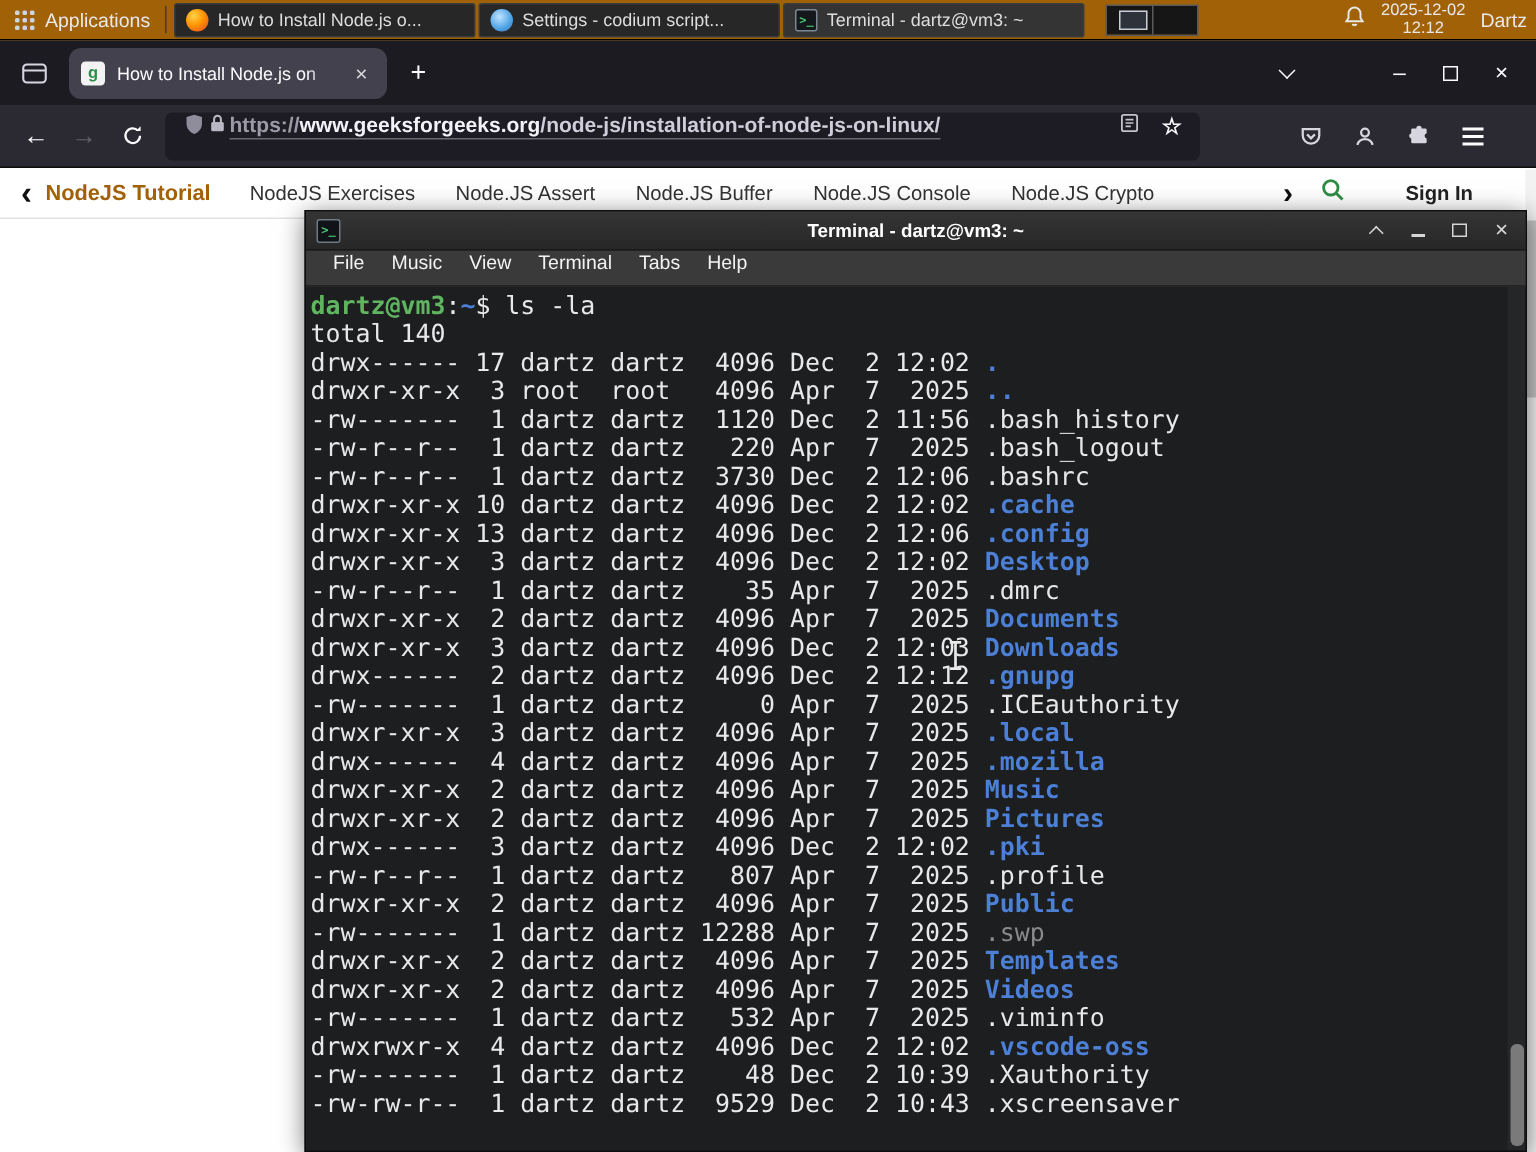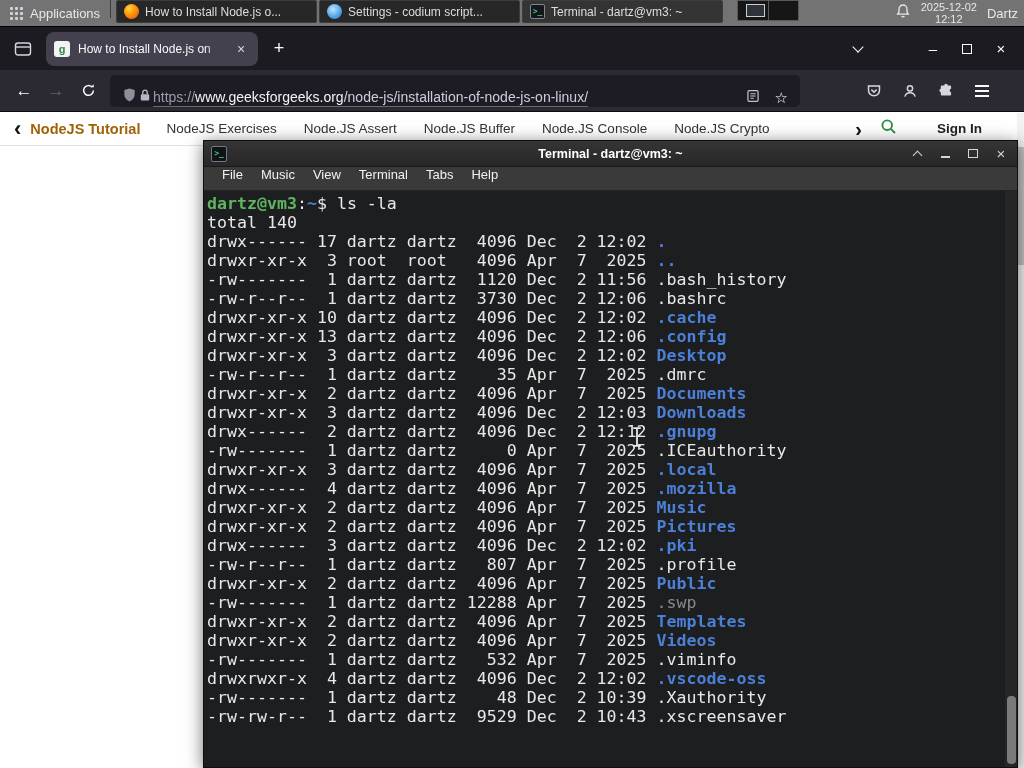--- a/index.html
+++ b/index.html
@@ -8,22 +8,22 @@
     position: relative; overflow: hidden; background: #ffffff;
     font-family: "Liberation Sans", sans-serif;
     -webkit-font-smoothing: antialiased;
   }
   :root{
     --t-bg:#1d1e20; --t-fg:#e8e8e8; --t-green:#5fb65f; --t-blue:#4c7fd6; --t-dim:#8a8a8a;
     --gfg-green:#2f8d46;
   }
 
   
-  .panel { position:absolute; left:0; top:0; width:1024px; height:27px; background:#737373;
-           border-bottom:1px solid #000; display:flex; color:#e8e8e8; z-index:60; }
+  .panel { position:absolute; left:0; top:0; width:1024px; height:27px; background:#a16207;
+           border-bottom:1px solid #000; display:flex; align-items:center; color:#e8e8e8; z-index:60; }
   .apps-btn { display:flex; align-items:center; gap:7px; height:100%; padding:0 10px; font-size:13px; }
   .grid-icon { width:13px; height:13px; display:grid; grid-template-columns:repeat(3,1fr); gap:2px; }
   .grid-icon i { background:#ccd6e0; border-radius:1px; }
   .panel-sep { width:1px; height:18px; background:#3c3c3c; margin:0 4px 0 0; }
   .task-btn { width:201px; height:23px; margin:0 1px; display:flex; align-items:center; gap:6px;
               padding:0 7px; background:#272727; border:1px solid #3c3c3c; border-radius:2px;
               font-size:12px; color:#dddddd; }
   .task-btn.active { background:#343434; }
   .task-label { white-space:nowrap; overflow:hidden; flex:1; }
   .ff-ball  { width:15px; height:15px; border-radius:50%; flex:none;
@@ -60,21 +60,21 @@
   .alltabs { width:32px; height:30px; margin-right:42px; }
   .winctl { width:34px; height:30px; font-size:15px; }
   .max-box { width:10px; height:10px; border:1.5px solid #fbfbfe; display:block; }
 
   
   .navbar { position:absolute; left:0; top:70px; width:1024px; height:42px; background:#2b2a33;
             border-bottom:1px solid #0c0c0d; display:flex; align-items:center; padding:0 8px; z-index:10; }
   .nav-btn { width:32px; height:32px; font-size:17px; }
   .nav-btn.disabled { color:#63626d; }
   .urlbar { width:690px; height:32px; margin-left:6px; margin-right:58px; background:#1d1c24;
-            border-radius:5px; display:flex; align-items:flex-end; gap:1px; padding:0 12px; }
+            border-radius:5px; display:flex; align-items:flex-start; gap:1px; padding:0 12px;font-weight:bold; }
   .url-text { font-size:14px; white-space:nowrap; overflow:hidden;
               border-bottom:1px solid rgba(255,255,255,.34); padding-bottom:1px; }
   .u-dim  { color:#9d9aa8; } .u-host { color:#f3f2f7; } .u-path { color:#cfcdda; }
   .page-actions { margin-left:auto; display:flex; align-items:center; gap:15px; }
   .star { font-size:15px; color:#fbfbfe; }
   .toolbar-icons { display:flex; align-items:center; gap:4px; }
   .tool-btn { width:32px; height:32px; }
   .burger { width:14px; height:2px; background:#fbfbfe; display:block;
             box-shadow:0 -5px 0 #fbfbfe, 0 5px 0 #fbfbfe; }
 
@@ -325,20 +325,21 @@
     <span class="t-menu-item">Tabs</span>
     <span class="t-menu-item">Help</span>
   </div>
   <div class="t-screen">
     <div id="t-out">
         <div class="tline"><span class="c-g">dartz@vm3</span><span class="c-f">:</span><span class="c-b">~</span><span class="c-f">$ ls -la</span></div>
         <div class="tline"><span class="c-f">total 140</span></div>
         <div class="tline"><span class="c-f">drwx------ 17 dartz dartz  4096 Dec  2 12:02 </span><span class="c-b">.</span></div>
         <div class="tline"><span class="c-f">drwxr-xr-x  3 root  root   4096 Apr  7  2025 </span><span class="c-b">..</span></div>
         <div class="tline"><span class="c-f">-rw-------  1 dartz dartz  1120 Dec  2 11:56 .bash_history</span></div>
+        <div class="tline"><span class="c-f">-rw-r--r--  1 dartz dartz   220 Apr  7  2025 .bash_logout</span></div>
         <div class="tline"><span class="c-f">-rw-r--r--  1 dartz dartz  3730 Dec  2 12:06 .bashrc</span></div>
         <div class="tline"><span class="c-f">drwxr-xr-x 10 dartz dartz  4096 Dec  2 12:02 </span><span class="c-b">.cache</span></div>
         <div class="tline"><span class="c-f">drwxr-xr-x 13 dartz dartz  4096 Dec  2 12:06 </span><span class="c-b">.config</span></div>
         <div class="tline"><span class="c-f">drwxr-xr-x  3 dartz dartz  4096 Dec  2 12:02 </span><span class="c-b">Desktop</span></div>
         <div class="tline"><span class="c-f">-rw-r--r--  1 dartz dartz    35 Apr  7  2025 .dmrc</span></div>
         <div class="tline"><span class="c-f">drwxr-xr-x  2 dartz dartz  4096 Apr  7  2025 </span><span class="c-b">Documents</span></div>
         <div class="tline"><span class="c-f">drwxr-xr-x  3 dartz dartz  4096 Dec  2 12:03 </span><span class="c-b">Downloads</span></div>
         <div class="tline"><span class="c-f">drwx------  2 dartz dartz  4096 Dec  2 12:12 </span><span class="c-b">.gnupg</span></div>
         <div class="tline"><span class="c-f">-rw-------  1 dartz dartz     0 Apr  7  2025 .ICEauthority</span></div>
         <div class="tline"><span class="c-f">drwxr-xr-x  3 dartz dartz  4096 Apr  7  2025 </span><span class="c-b">.local</span></div>

